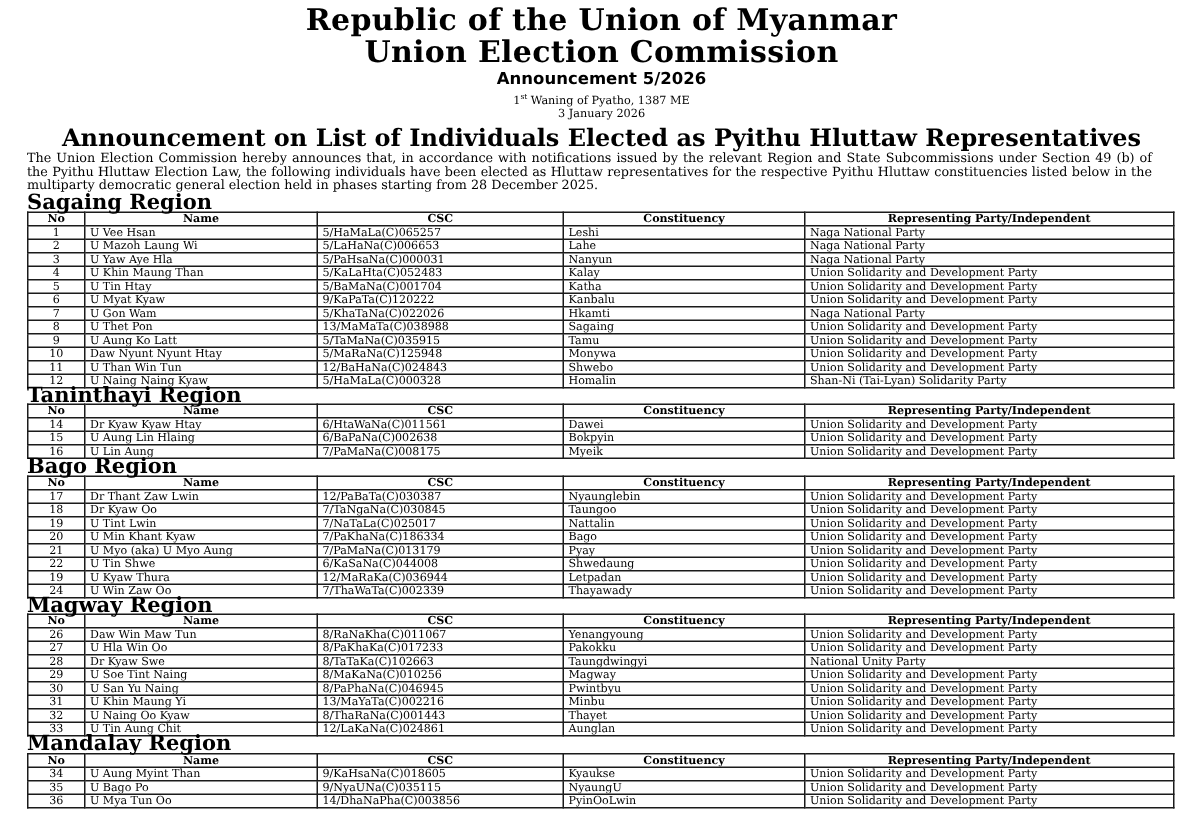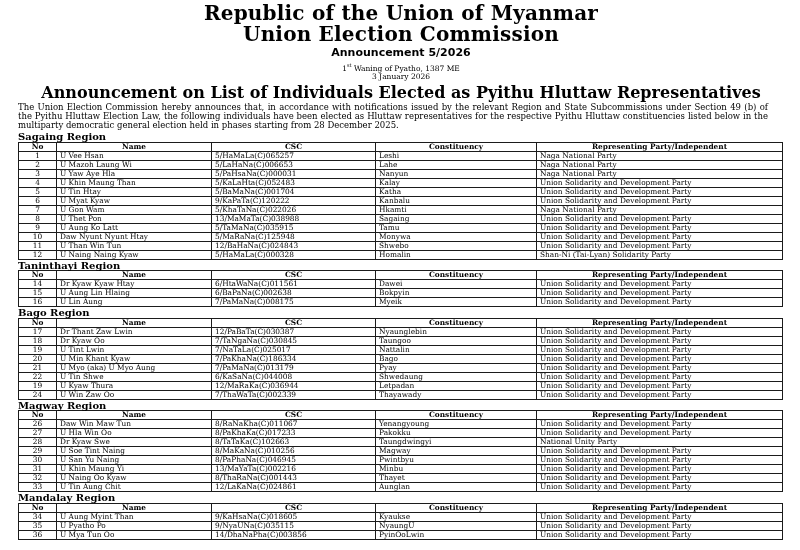--- a/index.html
+++ b/index.html
@@ -45,21 +45,21 @@
   }
   .intro {
     font-size: 8.5px;
     line-height: 9.3px;
     text-align: justify;
     margin: 0 16px 2px 0;
   }
 
   .region-title {
     font-weight: bold;
-    font-size: 10px;
+    font-size: 14px;
     line-height: 9.5px;
     margin-top: 1px;
   }
   table.results {
     border-collapse: collapse;
     table-layout: fixed;
     width: 764px;
     border-radius: 27px;
   }
   table.results th, table.results td {
@@ -391,21 +391,21 @@
           <tbody>
             <tr>
               <td class="w-no col-no">34</td>
               <td class="w-name">U Aung Myint Than</td>
               <td class="w-csc">9/KaHsaNa(C)018605</td>
               <td class="w-const">Kyaukse</td>
               <td class="w-party">Union Solidarity and Development Party</td>
             </tr>
             <tr>
               <td class="w-no col-no">35</td>
-              <td class="w-name">U Pyatho Po</td>
+              <td class="w-name">U Bago Po</td>
               <td class="w-csc">9/NyaUNa(C)035115</td>
               <td class="w-const">NyaungU</td>
               <td class="w-party">Union Solidarity and Development Party</td>
             </tr>
             <tr>
               <td class="w-no col-no">36</td>
               <td class="w-name">U Mya Tun Oo</td>
               <td class="w-csc">14/DhaNaPha(C)003856</td>
               <td class="w-const">PyinOoLwin</td>
               <td class="w-party">Union Solidarity and Development Party</td>

